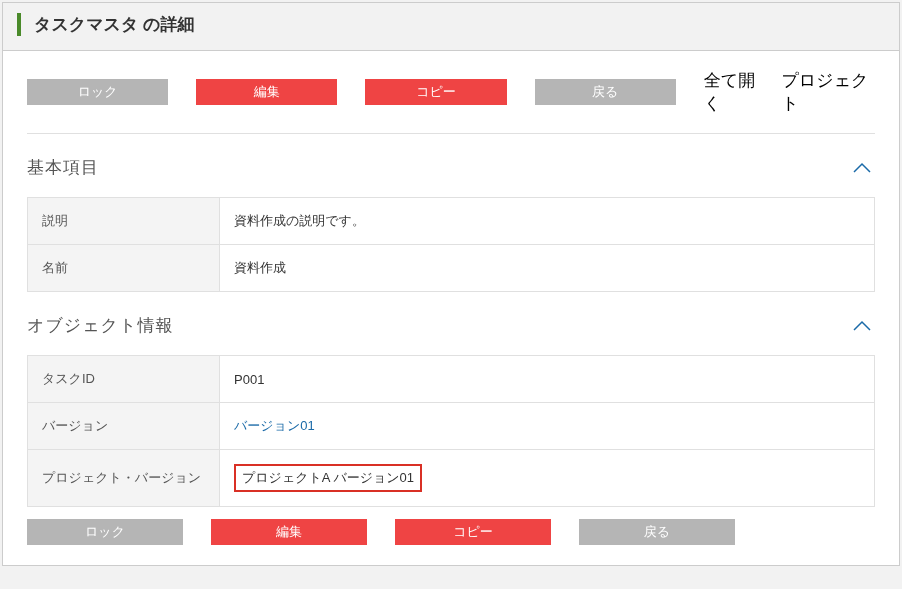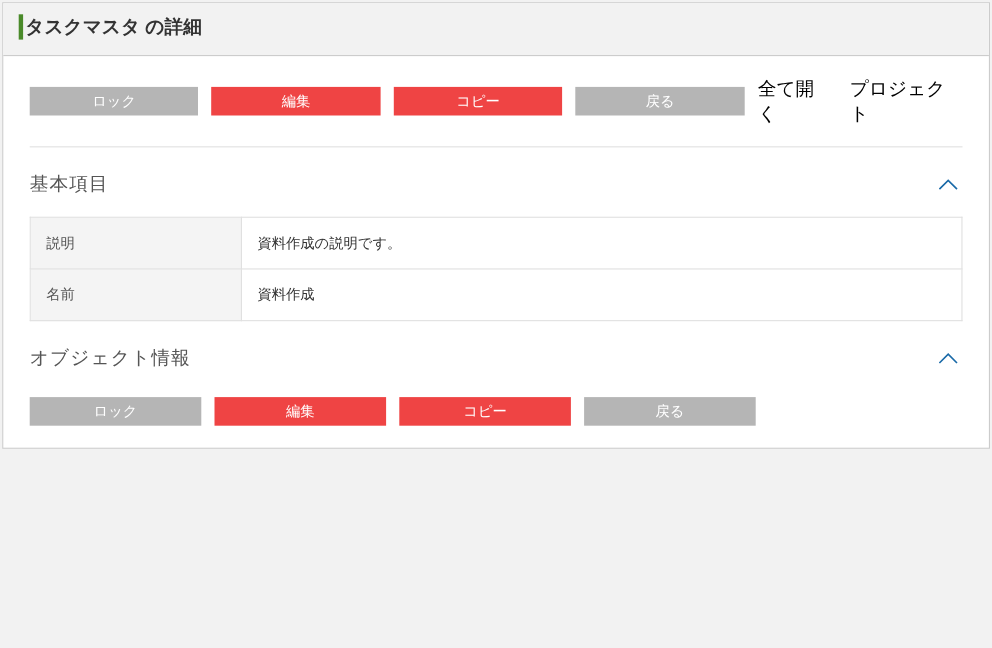--- a/index.html
+++ b/index.html
@@ -15,32 +15,32 @@
       background: #fff;
       border: 1px solid #ccc;
     }
     .header {
       background: #f2f2f2;
       padding: 10px 14px 14px 14px;
       border-bottom: 1px solid #ccc;
     }
     .header-title {
       border-left: 4px solid #4a8a2a;
-      padding-left: 2px;
+      padding-left: 13px;
       font-size: 17px;
       font-weight: bold;
       color: #333;
     }
     .content {
       padding: 18px 24px 20px 24px;
     }
     .button-row {
       display: flex;
       align-items: center;
-      gap: 12px;
+      gap: 28px;
       padding-bottom: 18px;
       border-bottom: 1px solid #e0e0e0;
     }
     .button-row.bottom {
       border-bottom: none;
       padding-bottom: 0;
       padding-top: 6px;
     }
     .btn {
       width: 156px;
@@ -160,20 +160,40 @@
 
     <div class="section">
       <div class="section-header">
         <div class="section-title">オブジェクト情報</div>
         <span class="chevron-up">
           <svg width="18" height="12" viewBox="0 0 18 12">
               <path d="M1 10 L9 2 L17 10" stroke="#1a6aa8" stroke-width="1.5" fill="none"></path>
             </svg>
         </span>
       </div>
+      <table class="table">
+        <tbody>
+            <tr>
+          <td class="label">タスクID</td>
+          <td class="value">P001</td>
+        </tr>
+        <tr>
+          <td class="label">バージョン</td>
+          <td class="value">
+            <span class="value-link">バージョン01</span>
+          </td>
+        </tr>
+        <tr>
+          <td class="label">プロジェクト・バージョン</td>
+          <td class="value">
+            <span class="highlight-box">プロジェクトA バージョン01</span>
+          </td>
+        </tr>
+      </tbody>
+        </table>
     </div>
 
     <div class="button-row bottom">
       <button class="btn btn-gray">ロック</button>
       <button class="btn btn-green">編集</button>
       <button class="btn btn-green">コピー</button>
       <button class="btn btn-gray">戻る</button>
     </div>
 
   </div>

